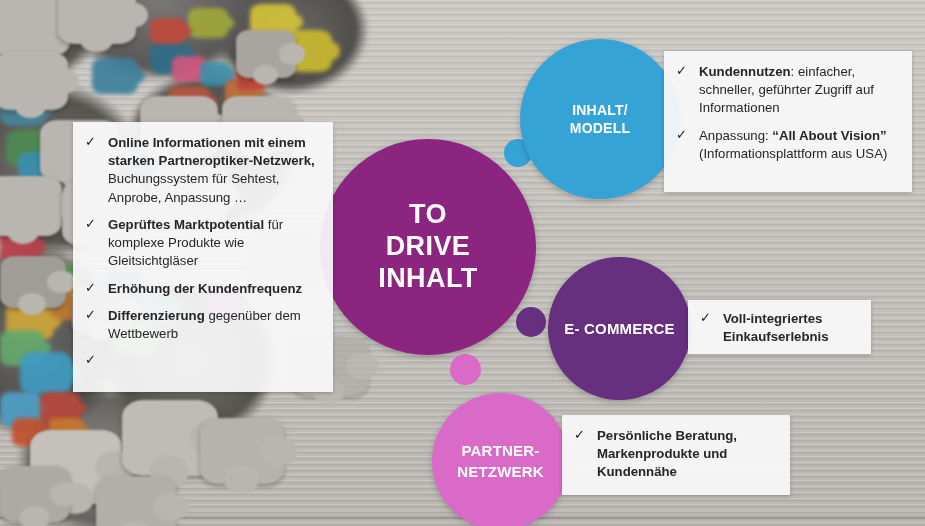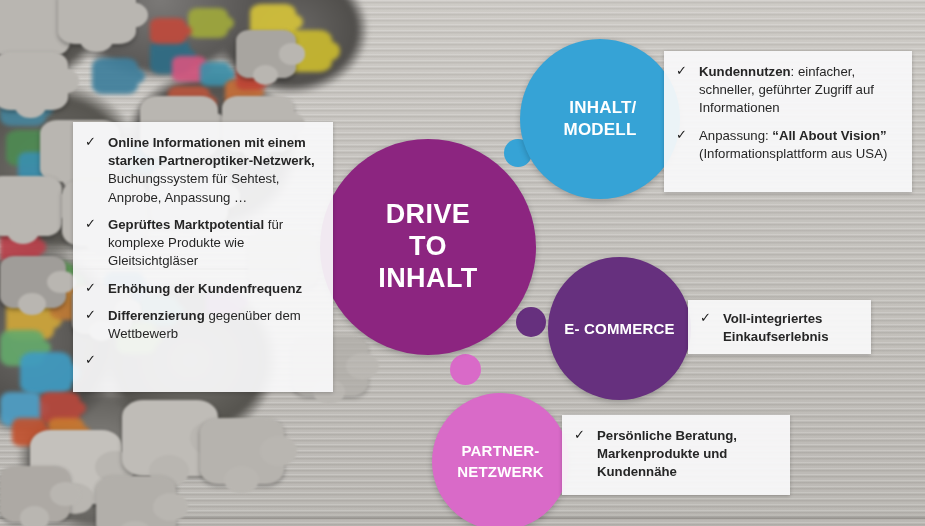--- a/index.html
+++ b/index.html
@@ -51,21 +51,21 @@
   
   .circle{position:absolute;border-radius:50%;display:flex;align-items:center;
           justify-content:center;text-align:center;color:#fff;font-weight:bold;
           box-shadow:0 2px 6px rgba(0,0,0,.22);}
   .dot{position:absolute;border-radius:50%;}
 
   #c-center{left:320px;top:139px;width:216px;height:216px;background:#8C2580;}
   #c-center .label{font-size:27px;line-height:1.18;letter-spacing:.4px;}
 
   #c-inhalt{left:520px;top:39px;width:160px;height:160px;background:#36A3D6;}
-  #c-inhalt .label{font-size:17px;line-height:1.32;letter-spacing:.2px;text-align:right;}
+  #c-inhalt .label{font-size:14px;line-height:1.32;letter-spacing:.2px;}
 
   #c-ecom{left:548px;top:257px;width:143px;height:143px;background:#66307E;}
   #c-ecom .label{font-size:15px;letter-spacing:.2px;}
 
   #c-partner{left:432px;top:393px;width:137px;height:137px;background:#D96AC8;}
   #c-partner .label{font-size:15px;line-height:1.35;letter-spacing:.2px;}
 
   #d-inhalt{left:504px;top:139px;width:28px;height:28px;background:#36A3D6;}
   #d-ecom{left:516px;top:307px;width:30px;height:30px;background:#66307E;}
   #d-partner{left:450px;top:354px;width:31px;height:31px;background:#D96AC8;}
@@ -157,22 +157,22 @@
 
   <div class="circle" id="c-inhalt">
     <div class="label">
       <div>INHALT/</div>
       <div>MODELL</div>
     </div>
   </div>
 
   <div class="circle" id="c-center">
     <div class="label">
+      <div>TO</div>
       <div>DRIVE</div>
-      <div>TO</div>
       <div>INHALT</div>
     </div>
   </div>
 
   <div class="circle" id="c-ecom">
     <div class="label">
       <div>E- COMMERCE</div>
     </div>
   </div>
 

